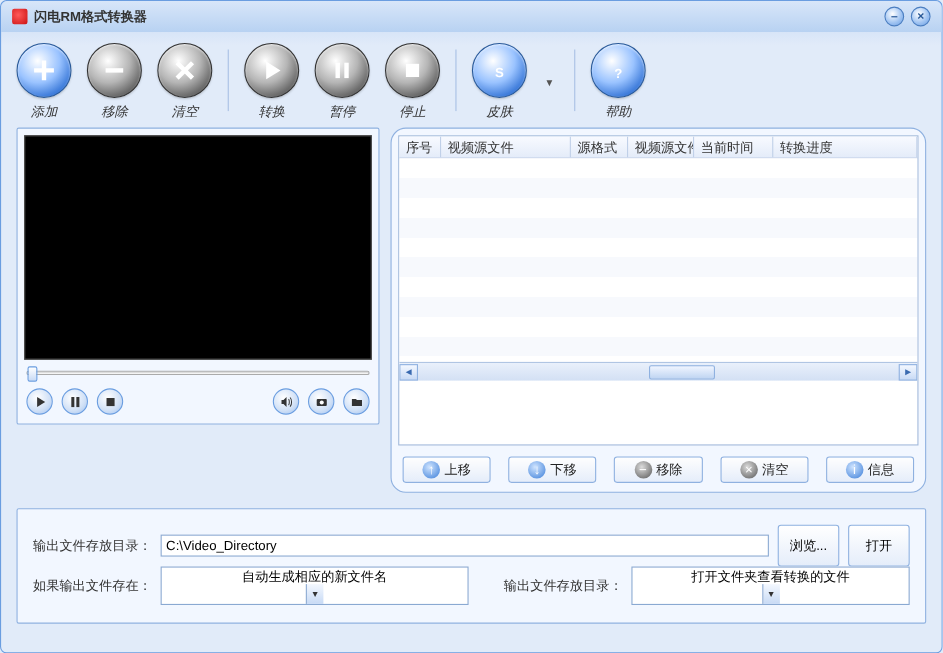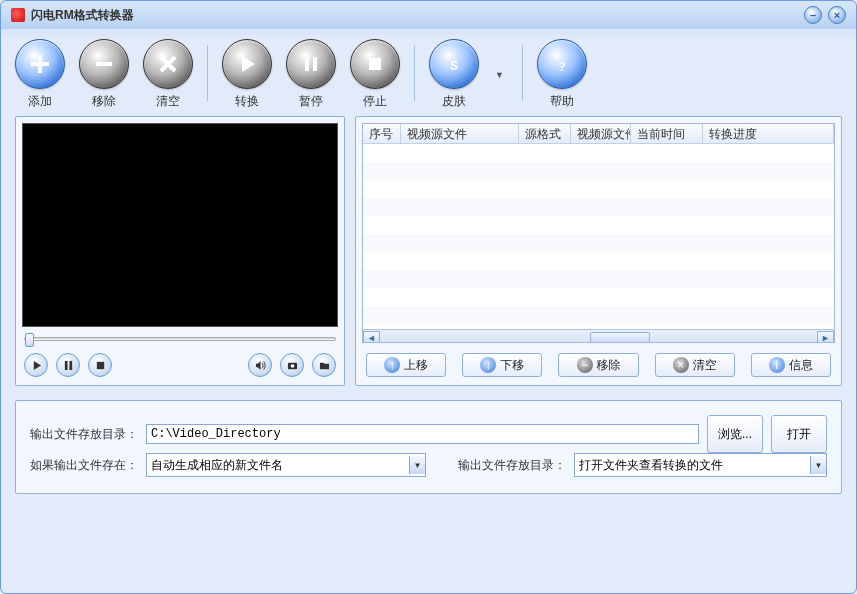--- a/index.html
+++ b/index.html
@@ -13,58 +13,58 @@
 .titlebar .spacer { flex: 1; }
 .titlebar .win-btn { width: 18px; height: 18px; border-radius: 50%; background: radial-gradient(circle at 40% 35%, #fff, #9cc1f1 60%, #6a9de0); border: 1px solid #4a7dc0; margin-left: 6px; display: flex; align-items: center; justify-content: center; color: #2a5a99; font-weight: bold; font-size: 11px; cursor: pointer; }
 
 .toolbar { display: flex; align-items: flex-start; padding: 10px 14px 6px; gap: 0; }
 .tool-group { display: flex; gap: 14px; }
 .tool-sep { width: 1px; height: 56px; background: #a8c0e4; margin: 6px 14px 0; }
 .tool-btn { display: flex; flex-direction: column; align-items: center; gap: 4px; cursor: pointer; }
 .tool-btn .circ { width: 50px; height: 50px; border-radius: 50%; background: radial-gradient(circle at 38% 32%, #ffffff 0%, #9ac3ff 45%, #2d6fd4 80%, #1a4a9a 100%); border: 1px solid #2a5a99; display: flex; align-items: center; justify-content: center; box-shadow: inset 0 1px 2px rgba(255,255,255,0.7), 0 1px 2px rgba(0,0,0,0.2); }
 .tool-btn.dark .circ { background: radial-gradient(circle at 38% 32%, #ffffff 0%, #b5b5b5 45%, #5a5a5a 80%, #2a2a2a 100%); border-color: #333; }
 .tool-btn .circ svg { width: 24px; height: 24px; }
-.tool-btn .lbl { color: #333; font-size: 12px; }
+.tool-btn .lbl { color: #333; font-size: 12px; font-style: italic; }
 .dropdown-arrow { align-self: center; margin: 0 4px 0 2px; font-size: 9px; color: #555; cursor: pointer; }
 
 .body-row { display: flex; gap: 10px; padding: 0 14px; }
 .panel { background: #f2f7ff; border: 1px solid #8fb1e0; border-radius: 2px; }
 
 .preview-panel { width: 330px; height: 270px; padding: 6px; display: flex; flex-direction: column; }
 .video-box { background: #000; flex: 1; border: 1px solid #555; }
 .slider-row { height: 20px; display: flex; align-items: center; padding: 4px 2px 0; }
 .slider-track { flex: 1; height: 4px; background: linear-gradient(to bottom, #ccc, #fff); border: 1px solid #aaa; border-radius: 2px; position: relative; }
 .slider-thumb { position: absolute; left: 0; top: -5px; width: 9px; height: 14px; background: linear-gradient(to bottom, #fff, #c8daf5); border: 1px solid #6a9de0; border-radius: 2px; cursor: pointer; }
 .ctrl-row { display: flex; gap: 8px; align-items: center; padding: 6px 2px 2px; }
 .ctrl-row .gap { flex: 1; }
 .small-circ { width: 24px; height: 24px; border-radius: 50%; background: radial-gradient(circle at 40% 35%, #fff, #d0e0f6 60%, #9cbff0); border: 1px solid #6a9de0; display: flex; align-items: center; justify-content: center; cursor: pointer; }
 .small-circ svg { width: 11px; height: 11px; }
 
-.list-panel { flex: 1; height: 270px; padding: 6px; display: flex; flex-direction: column; }
+.list-panel { flex: 1; height: 332px; padding: 6px; display: flex; flex-direction: column; border-radius: 14px; }
 .table-wrap { flex: 1; border: 1px solid #a0b8db; background: #fff; overflow: hidden; position: relative; }
 .table-header { display: flex; background: linear-gradient(to bottom, #f8faff, #e4ecf9); border-bottom: 1px solid #c0d0e8; height: 20px; }
 .table-header .col { border-right: 1px solid #c0d0e8; padding: 2px 6px; font-size: 12px; color: #333; overflow: hidden; white-space: nowrap; }
 .table-body { height: 185px; background: repeating-linear-gradient(to bottom, #fff 0, #fff 18px, #f7f9fd 18px, #f7f9fd 36px); }
 .hscroll { height: 17px; background: linear-gradient(to bottom, #e9f0fb, #d3e0f4); border-top: 1px solid #b0c5e3; display: flex; align-items: center; }
 .hscroll .arrow { width: 17px; height: 15px; background: linear-gradient(to bottom, #f4f8ff, #c8daf5); border: 1px solid #8fb1e0; display: flex; align-items: center; justify-content: center; color: #3a6ab0; font-size: 9px; cursor: pointer; }
 .hscroll .track { flex: 1; }
 .hscroll .thumb { width: 60px; height: 13px; margin-left: 210px; background: linear-gradient(to bottom, #f0f5ff, #c0d5f2); border: 1px solid #8fb1e0; border-radius: 2px; cursor: pointer; }
 
 .list-btns { display: flex; gap: 16px; padding: 10px 4px 2px; }
 .pill-btn { flex: 1; height: 24px; background: linear-gradient(to bottom, #fefefe, #e5edfa); border: 1px solid #8fb1e0; border-radius: 3px; display: flex; align-items: center; justify-content: center; gap: 4px; cursor: pointer; font-size: 12px; color: #222; }
 .pill-btn .ic { width: 16px; height: 16px; border-radius: 50%; display: flex; align-items: center; justify-content: center; }
 .ic-blue { background: radial-gradient(circle at 40% 35%, #cfe4ff, #3a7dd8); color:#fff; }
 .ic-dark { background: radial-gradient(circle at 40% 35%, #dcdcdc, #555); color:#fff; }
 
 .bottom-panel { margin: 14px 14px 0; padding: 14px 14px 16px; display: flex; flex-direction: column; }
 .form-row { display: flex; align-items: center; gap: 8px; }
 .form-row .label { color: #333; font-size: 12px; white-space: nowrap; }
-.text-input { flex: 1; height: 20px; background: #fff; border: 1px solid #8aa9d2; padding: 1px 4px; font-family: Liberation Mono, monospace; font-size: 12px; }
+.text-input { flex: 1; height: 20px; background: #fff; border: 1px solid #8aa9d2; padding: 1px 4px; font-family: Liberation Sans, sans-serif; font-size: 12px; }
 .btn { width: 56px; height: 38px; background: linear-gradient(to bottom, #fff, #e5edfa); border: 1px solid #8fb1e0; border-radius: 3px; cursor: pointer; font-size: 12px; }
-.combo { height: 24px; background: #fff; border: 1px solid #8aa9d2; display: flex; align-items: center; position: relative; }
+.combo { height: 35px; background: #fff; border: 1px solid #8aa9d2; display: flex; align-items: center; position: relative; flex-direction: column; }
 .combo .val { flex: 1; padding: 0 4px; font-size: 12px; overflow: hidden; white-space: nowrap; }
 .combo .dd { width: 16px; height: 18px; background: linear-gradient(to bottom, #f4f8ff, #c8daf5); border-left: 1px solid #8aa9d2; display: flex; align-items: center; justify-content: center; font-size: 8px; color: #333; cursor: pointer; }
 </style>
 </head>
 <body>
 
 <div class="window">
 
   <div class="titlebar">
     <div class="logo"></div>

